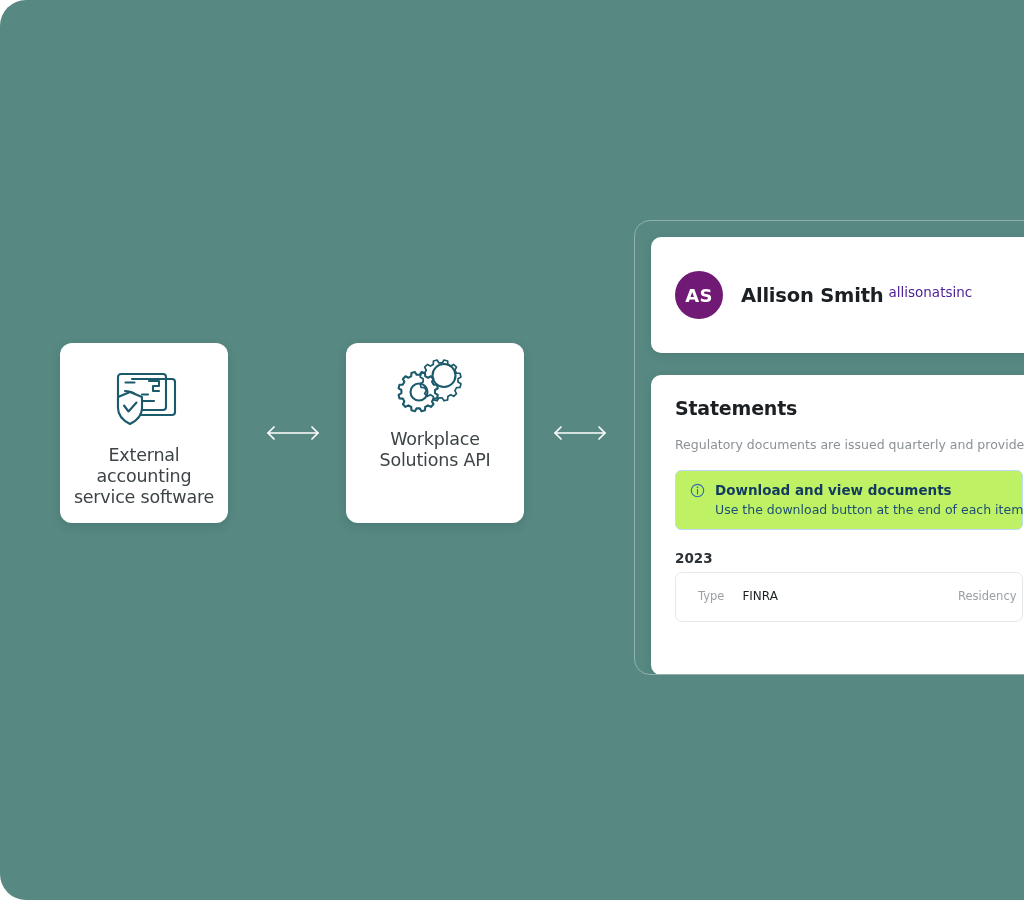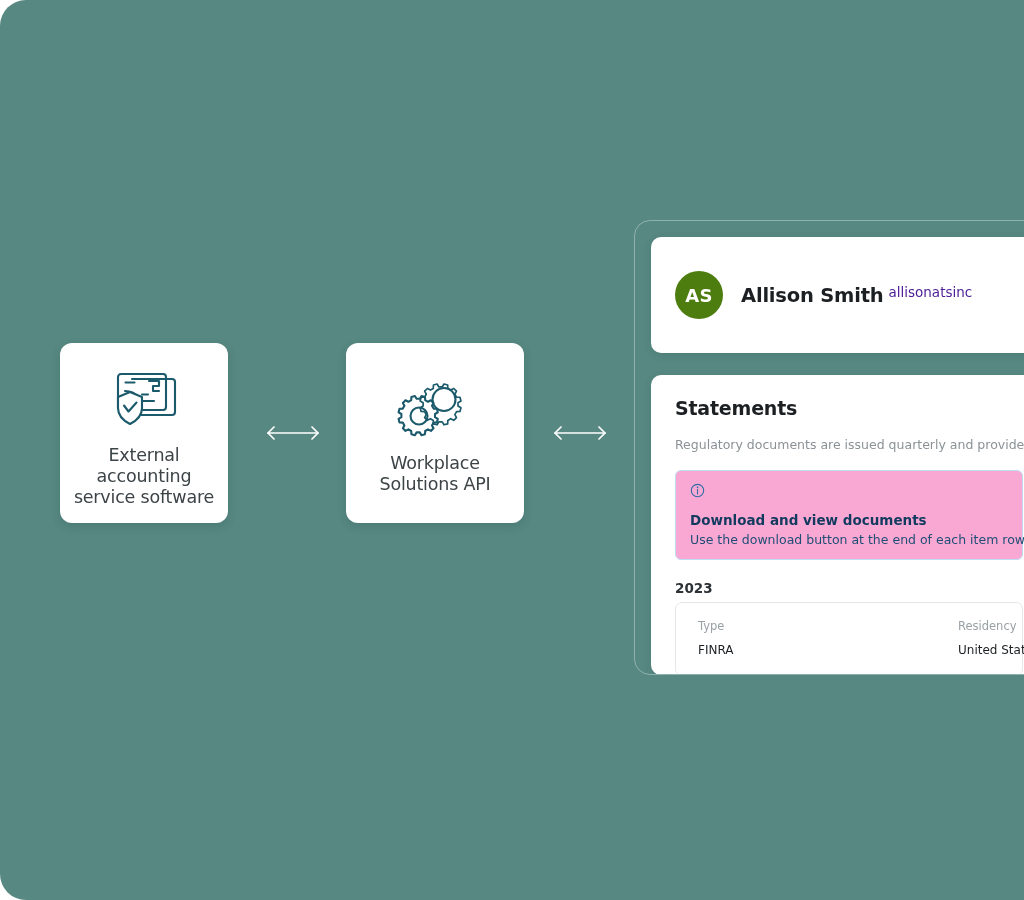--- a/index.html
+++ b/index.html
@@ -41,21 +41,21 @@
     top: 343px;
     width: 168px;
     height: 180px;
     padding-top: 26px;
   }
   #card-api {
     left: 346px;
     top: 343px;
     width: 178px;
     height: 180px;
-    padding-top: 34px;
+    padding-top: 10px;
   }
   .flow-icon {
     width: 86px;
     height: 62px;
     display: flex;
     align-items: center;
     justify-content: center;
     margin-bottom: 14px;
   }
   .flow-label {
@@ -186,21 +186,21 @@
     margin-bottom: 6px;
   }
   #doc-row {
     border: 1px solid #e4e8ea;
     border-radius: 7px;
     padding: 16px 22px 18px 22px;
     display: flex;
     align-items: flex-start;
     white-space: nowrap;
   }
-  .doc-field { display: flex; flex-direction: column; gap: 10px; }
+  .doc-field { display: flex; flex-direction: row; gap: 18px; }
   #field-type { flex: 0 0 260px; }
   .doc-field-label {
     font-size: 11.5px;
     color: #9aa1a5;
   }
   .doc-field-value {
     font-size: 12px;
     font-weight: normal;
     color: #1c2023;
   }
@@ -266,34 +266,34 @@
         <path d="M6 15 h50"></path>
         <path d="M12 9 l-6 6 l6 6"></path>
         <path d="M50 9 l6 6 l-6 6"></path>
       </g>
     </svg>
   </div>
 
   <div id="app-panel">
 
     <div class="panel-card" id="profile-card">
-      <div id="avatar" style="background: #4d7c0f;">
+      <div id="avatar" style="background: #701a75;">
         <span>AS</span>
       </div>
       <div class="profile-text">
         <div id="profile-name">Allison Smith</div>
         <div id="profile-handle">allisonatsinc</div>
       </div>
     </div>
 
     <div class="panel-card" id="statements-card">
       <div id="statements-title">Statements</div>
       <div id="statements-desc">Regulatory documents are issued quarterly and provide important informat</div>
 
-      <div id="info-callout" style="background: #f9a8d4; border-color: rgb(190, 220, 242); flex-direction: column;">
+      <div id="info-callout" style="background: #bef264; border-color: rgb(190, 220, 242);">
         <span id="info-icon">
           <svg width="15" height="15" viewBox="0 0 16 16" fill="none" xmlns="http://www.w3.org/2000/svg">
             <circle cx="8" cy="8" r="6.6" stroke="#2f6ea8" stroke-width="1.2" fill="none"></circle>
             <circle cx="8" cy="4.7" r="0.85" fill="#2f6ea8"></circle>
             <path d="M8 7 v4.6" stroke="#2f6ea8" stroke-width="1.2" stroke-linecap="round"></path>
           </svg>
         </span>
         <div>
           <div id="info-title">Download and view documents</div>
           <div id="info-body">Use the download button at the end of each item row to download a</div>

